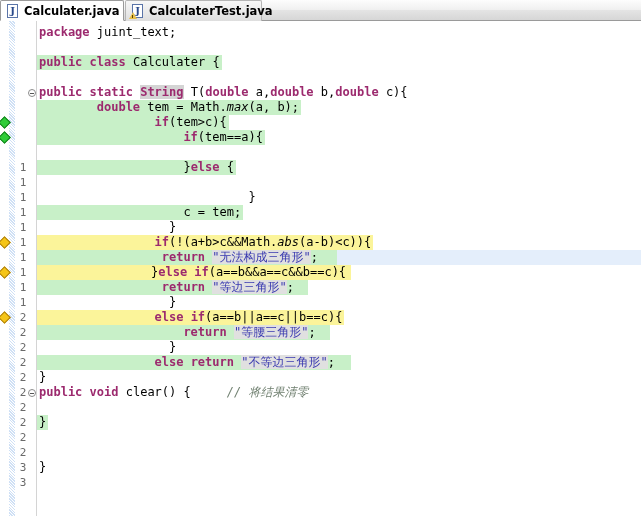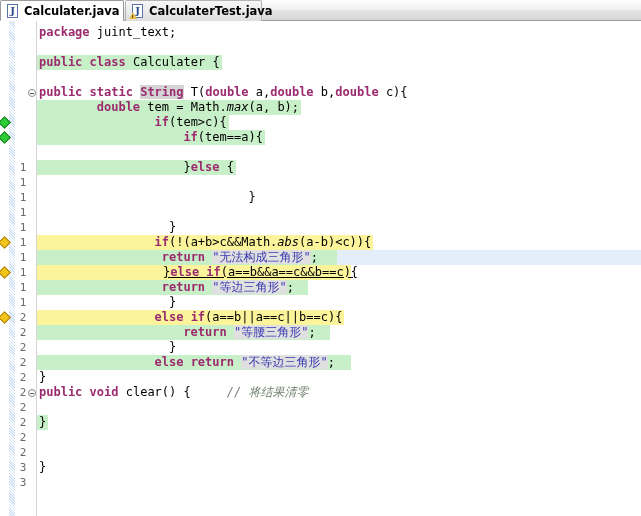--- a/index.html
+++ b/index.html
@@ -343,35 +343,39 @@
         <div class="cov green" style="left: 0px; width: 227.82px;"></div>
         <div class="txt" style="left: 146.4px;"><span class="kw">if</span><span class="plain">(tem==a){</span></div>
       </div>
       <div class="row" style="top: 139px;">
         <div class="cov green" style="left: 0px; width: 198.94px;"></div>
         <div class="txt" style="left: 146.4px;"><span class="plain">}</span><span class="kw">else</span><span class="plain"> {</span></div>
       </div>
       <div class="row" style="top: 169px;">
         <div class="txt" style="left: 211.38px;"><span class="plain">}</span></div>
       </div>
+      <div class="row" style="top: 184px;">
+        <div class="cov green" style="left: 0px; width: 206.16px;"></div>
+        <div class="txt" style="left: 146.4px;"><span class="plain">c = tem;</span></div>
+      </div>
       <div class="row" style="top: 199px;">
         <div class="txt" style="left: 131.96px;"><span class="plain">}</span></div>
       </div>
       <div class="row" style="top: 214px;">
         <div class="cov amber" style="left: 0px; width: 336.12px;"></div>
         <div class="txt" style="left: 117.52px;"><span class="kw">if</span><span class="plain">(!(a+b&gt;c&amp;&amp;Math.</span><span class="mth">abs</span><span class="plain">(a-b)&lt;c)){</span></div>
       </div>
       <div class="row" style="top: 229px;">
         <div class="curline"></div>
         <div class="cov green" style="left: 0px; width: 300.02px;"></div>
         <div class="txt" style="left: 124.74px;"><span class="kw">return</span><span class="plain"> </span><span class="str">"无法构成三角形"</span><span class="plain">;</span></div>
       </div>
       <div class="row" style="top: 244px;">
         <div class="cov amber" style="left: 0px; width: 314.46px;"></div>
-        <div class="txt" style="left: 126px; text-decoration: underline;"><span class="plain">}</span><span class="kw">else if</span><span class="plain">(a==b&amp;&amp;a==c&amp;&amp;b==c){</span></div>
+        <div class="txt" style="left: 114px;"><span class="plain">}</span><span class="kw">else if</span><span class="plain">(a==b&amp;&amp;a==c&amp;&amp;b==c){</span></div>
       </div>
       <div class="row" style="top: 259px;">
         <div class="cov green" style="left: 0px; width: 271.14px;"></div>
         <div class="txt" style="left: 124.74px;"><span class="kw">return</span><span class="plain"> </span><span class="str">"等边三角形"</span><span class="plain">;</span></div>
       </div>
       <div class="row" style="top: 274px;">
         <div class="txt" style="left: 131.96px;"><span class="plain">}</span></div>
       </div>
       <div class="row" style="top: 289px;">
         <div class="cov amber" style="left: 0px; width: 307.24px;"></div>

